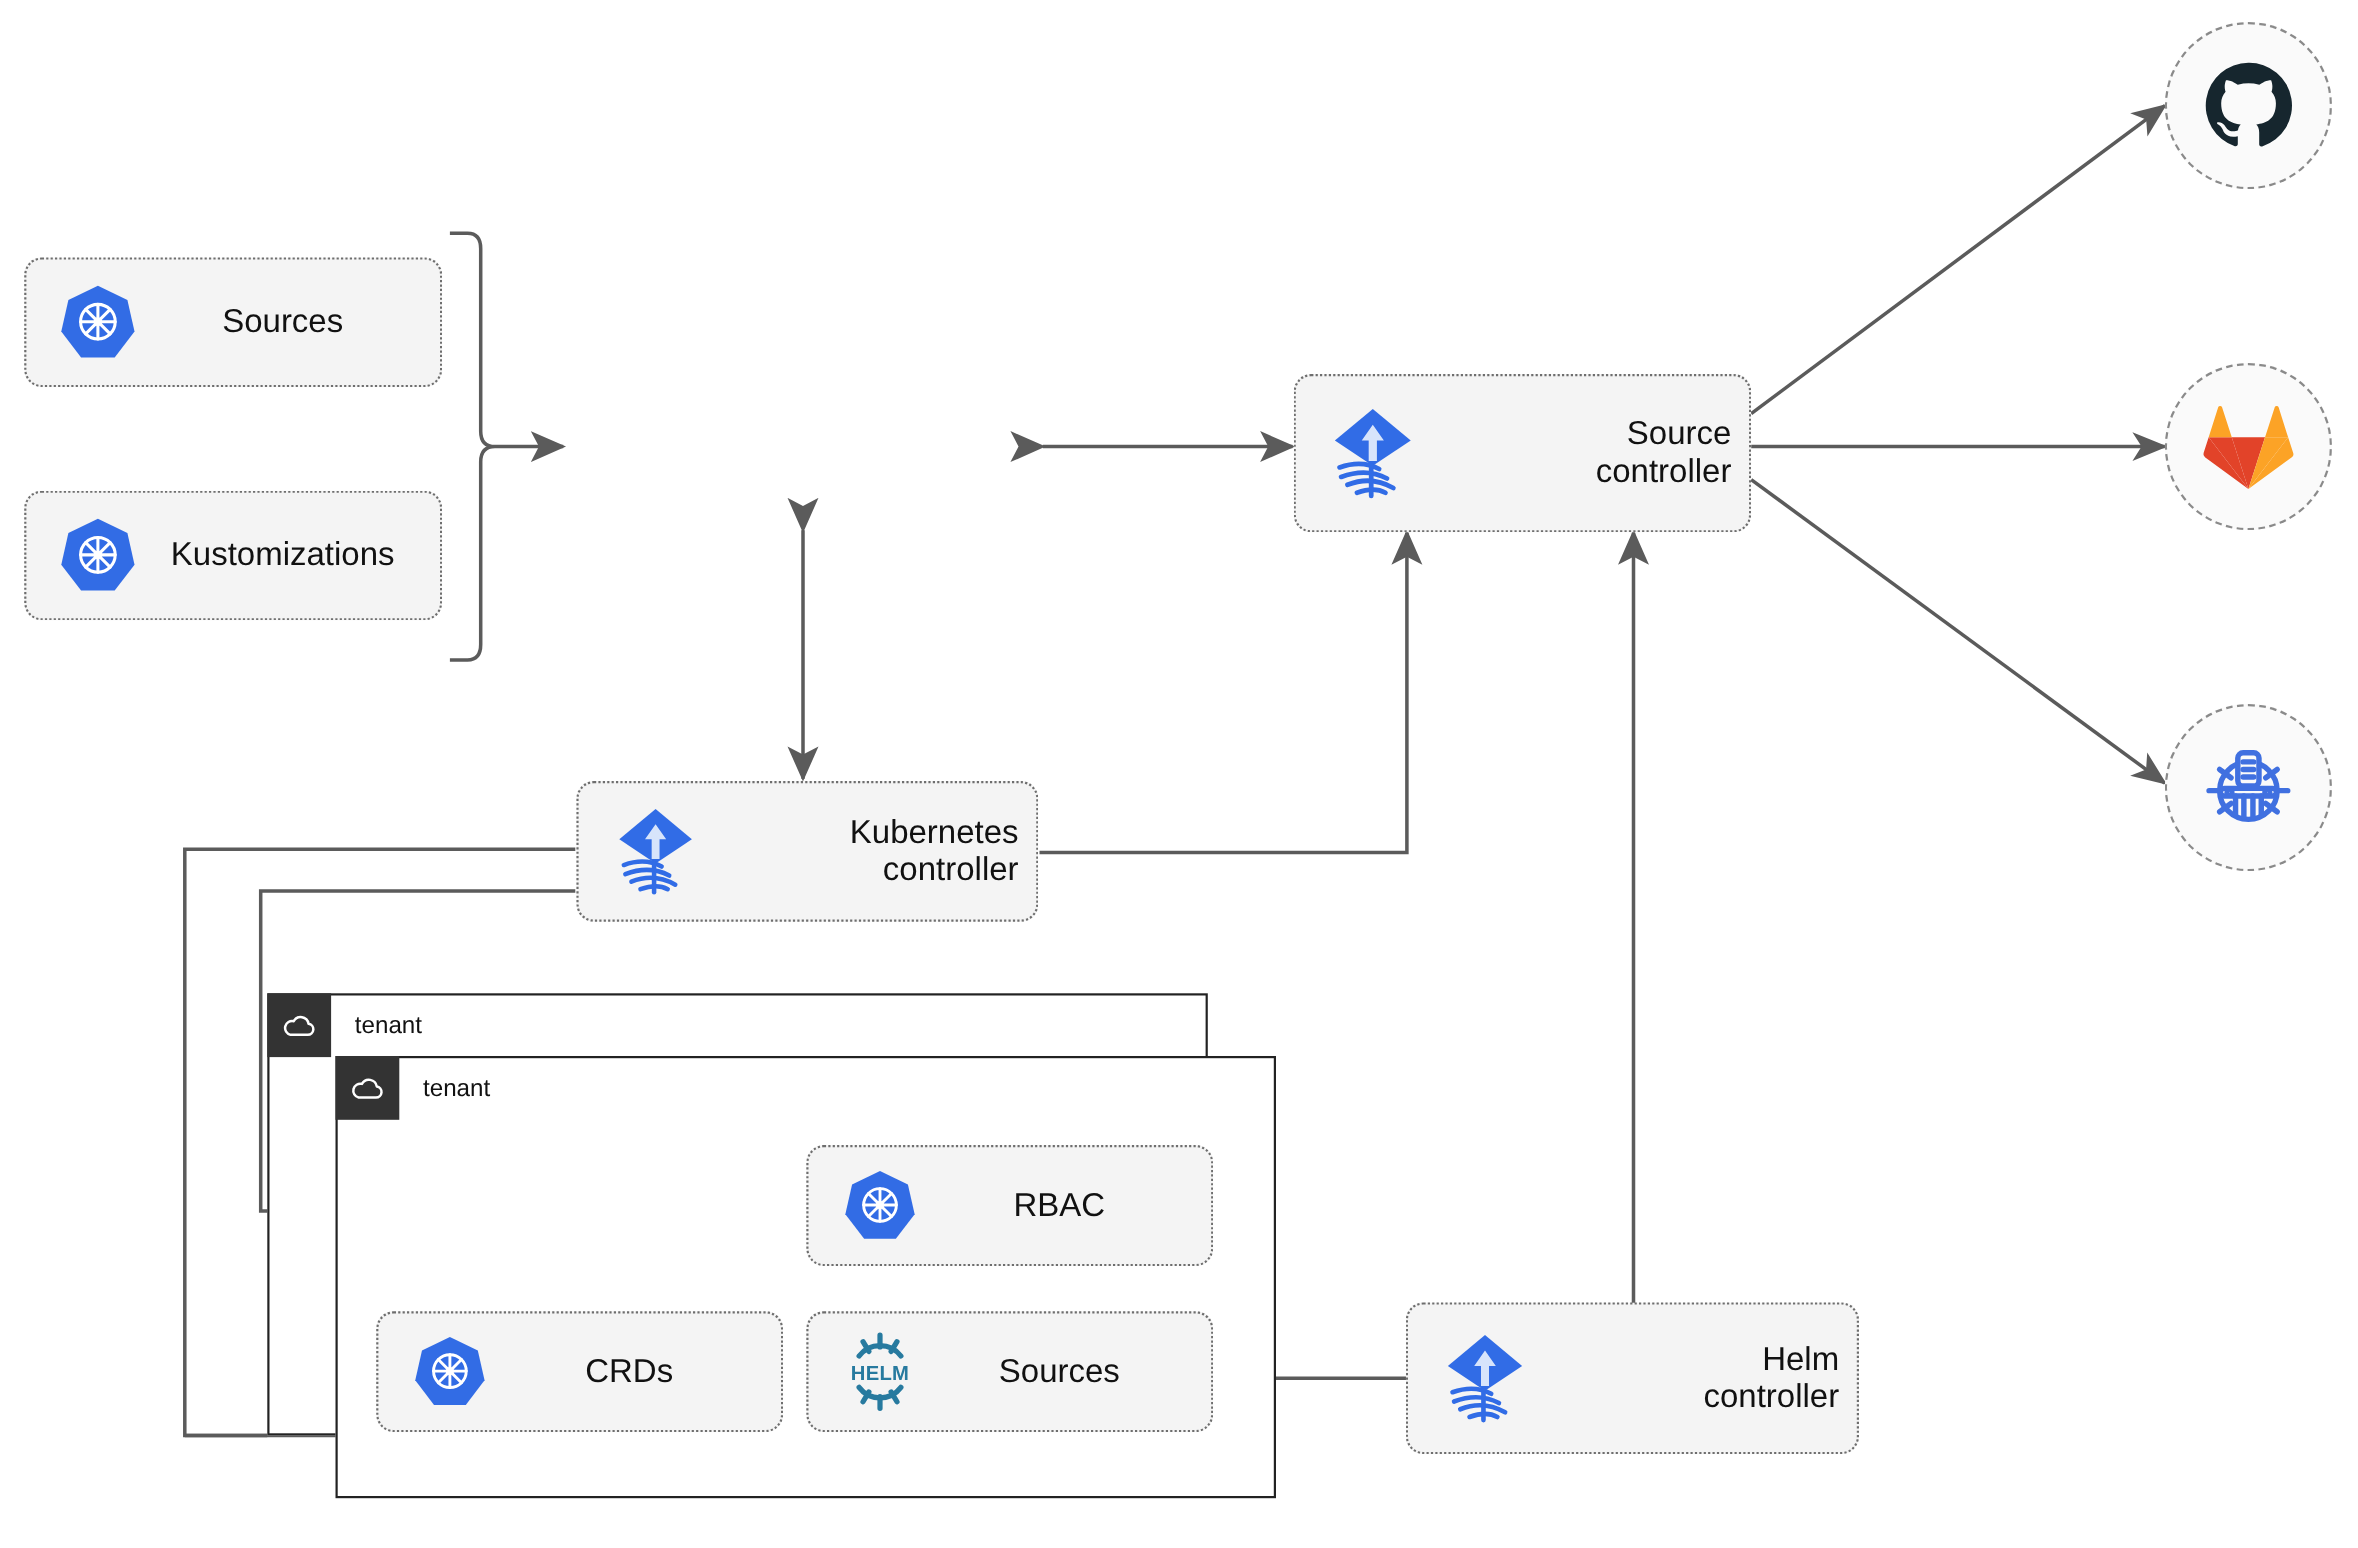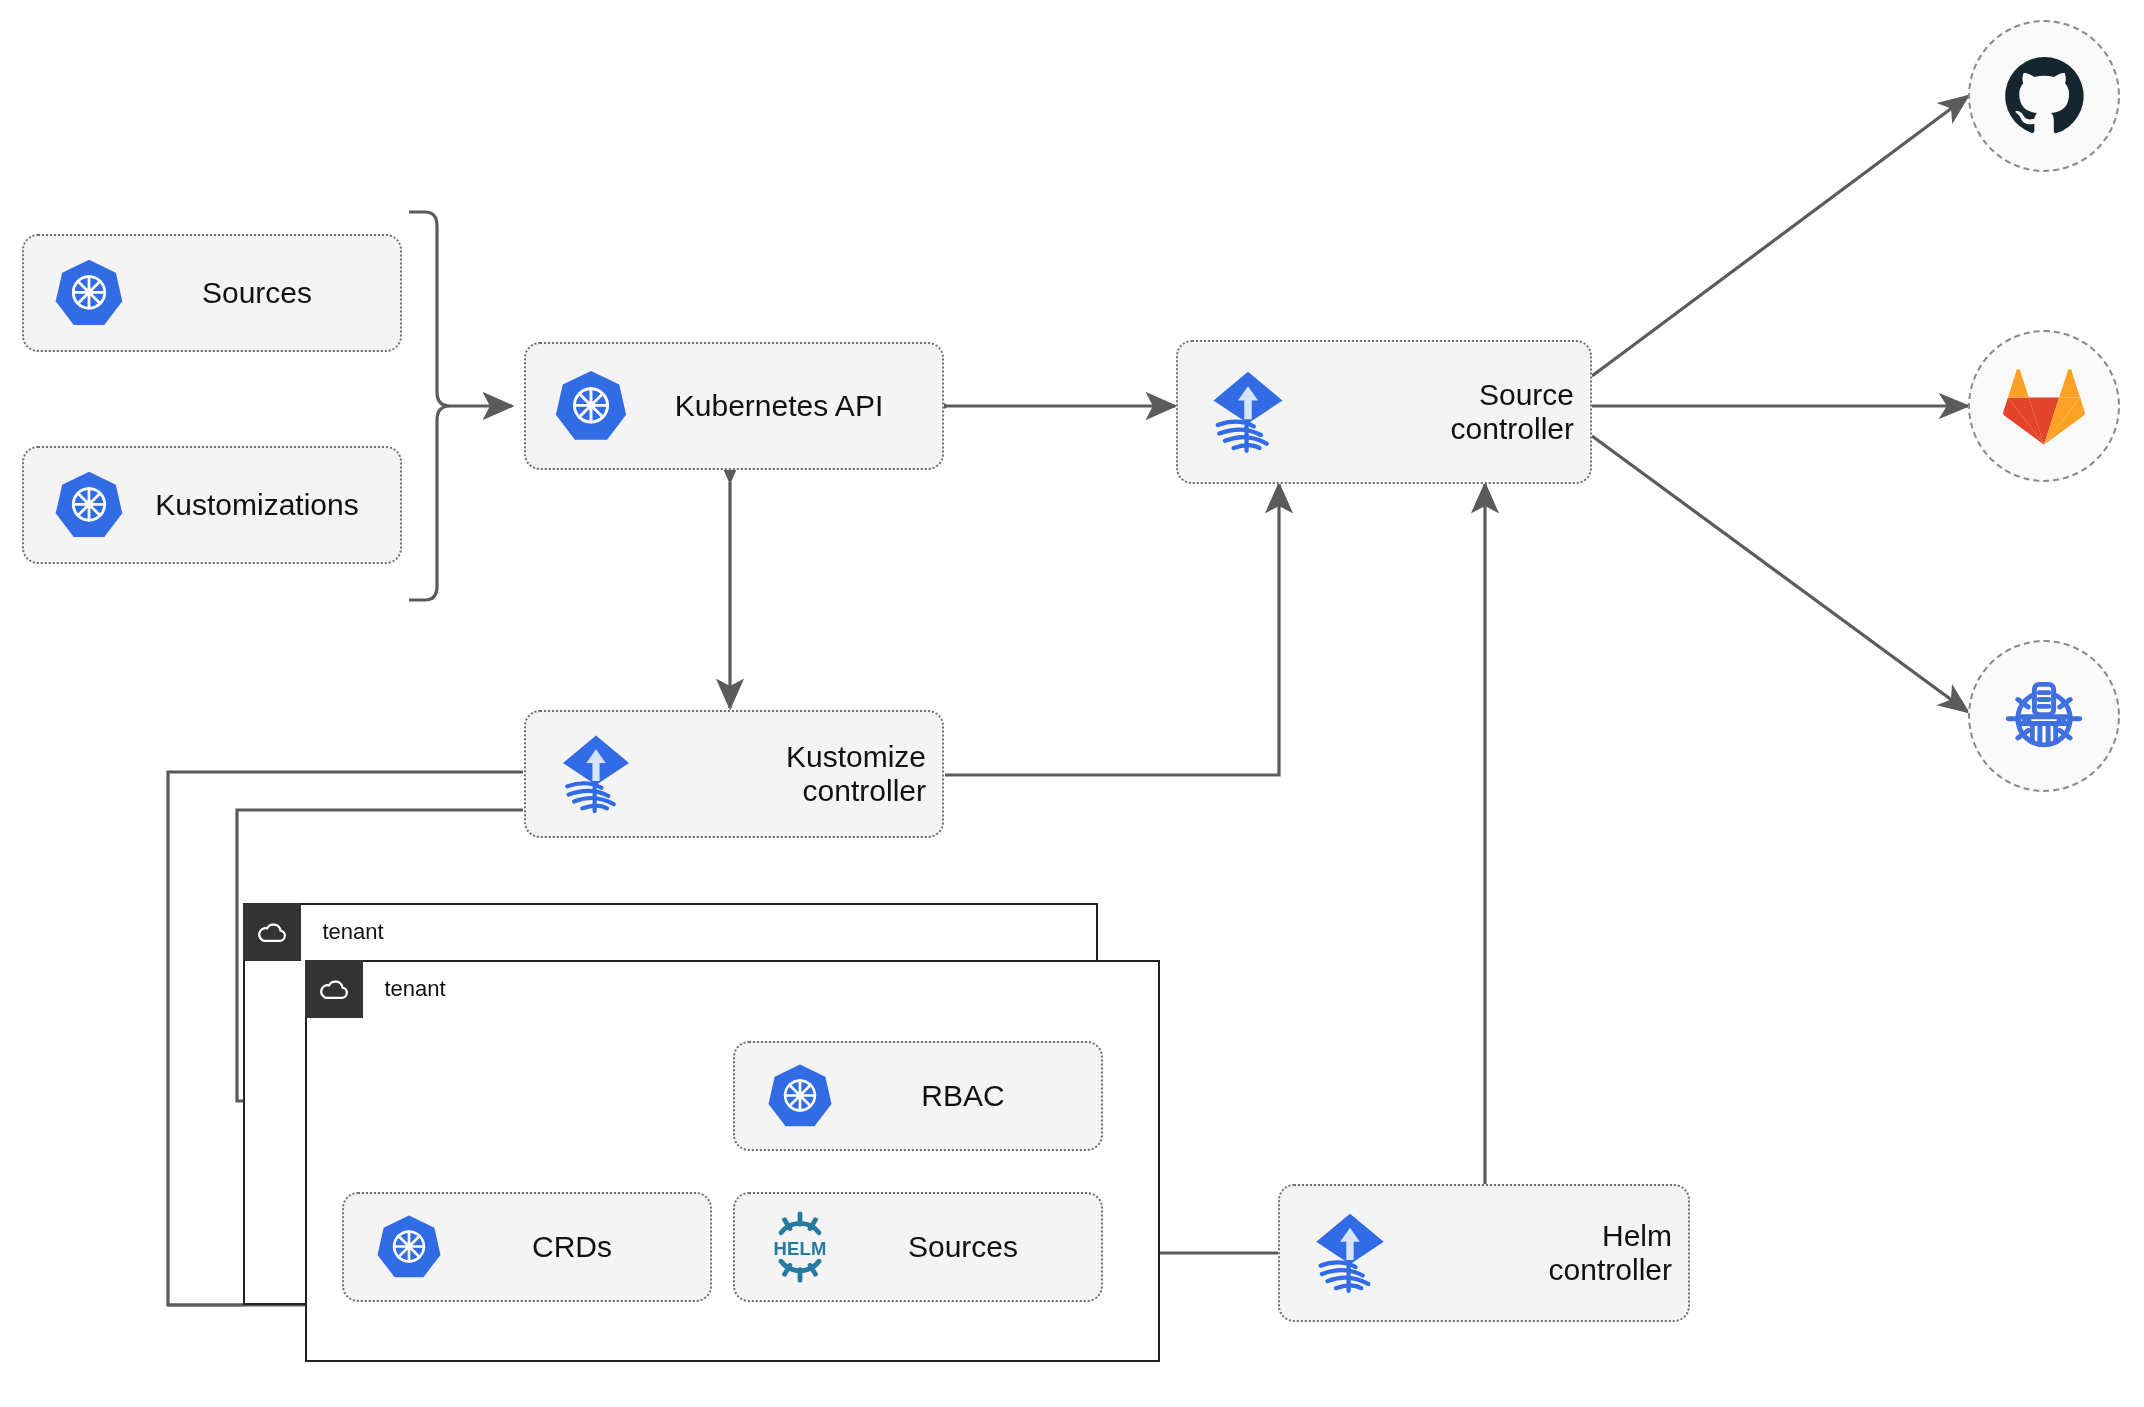--- a/index.html
+++ b/index.html
@@ -99,33 +99,20 @@
         <g fill="none" stroke="#ffffff" stroke-width="2.4" stroke-linecap="round">
           <circle cx="32" cy="31.5" r="13.6"></circle>
           <path d="M32 17.9 L32 45.1 M18.4 31.5 L45.6 31.5 M22.4 21.9 L41.6 41.1 M41.6 21.9 L22.4 41.1"></path>
         </g>
         <circle cx="32" cy="31.5" r="3.3" fill="#ffffff"></circle>
       </svg>
     </span>
     <span class="label">Kustomizations</span>
   </div>
 
-  <div class="node k8snode" style="left:524px;top:342px;width:420px;height:128px;">
-    <span class="ico">
-      <svg viewBox="0 0 64 64" width="82" height="82">
-        <path d="M32 3.2 L55.2 14.4 L60.8 39.2 L45.2 59.6 L18.8 59.6 L3.2 39.2 L8.8 14.4 Z" fill="#326ce5"></path>
-        <g fill="none" stroke="#ffffff" stroke-width="2.4" stroke-linecap="round">
-          <circle cx="32" cy="31.5" r="13.6"></circle>
-          <path d="M32 17.9 L32 45.1 M18.4 31.5 L45.6 31.5 M22.4 21.9 L41.6 41.1 M41.6 21.9 L22.4 41.1"></path>
-        </g>
-        <circle cx="32" cy="31.5" r="3.3" fill="#ffffff"></circle>
-      </svg>
-    </span>
-    <span class="label">Kubernetes API</span>
-  </div>
 
   <div class="node ctrl" style="left:1176px;top:340px;width:416px;height:144px;">
     <span class="ico">
       <svg viewBox="0 0 64 64" width="92" height="92">
         <path d="M32 4 L56 24 L32 40 L8 24 Z" fill="#316ce6"></path>
         <path d="M32 14 L39 24 L34.6 24 L34.6 37 L29.4 37 L29.4 24 L25 24 Z" fill="#d7e4fb"></path>
         <g fill="none" stroke="#316ce6" stroke-width="3" stroke-linecap="round">
           <path d="M11 41 Q25 36 36 42"></path>
           <path d="M12 47 Q28 41 41 48"></path>
           <path d="M16 52 Q31 46 45 54"></path>
@@ -145,21 +132,21 @@
         <path d="M32 14 L39 24 L34.6 24 L34.6 37 L29.4 37 L29.4 24 L25 24 Z" fill="#d7e4fb"></path>
         <g fill="none" stroke="#316ce6" stroke-width="3" stroke-linecap="round">
           <path d="M11 41 Q25 36 36 42"></path>
           <path d="M12 47 Q28 41 41 48"></path>
           <path d="M16 52 Q31 46 45 54"></path>
           <path d="M22 57 Q33 53 40 57"></path>
           <path d="M31 40 L31 59"></path>
         </g>
       </svg>
     </span>
-    <span class="label">Kustomize
+    <span class="label">Kubernetes
 controller</span>
   </div>
 
   <div class="node ctrl" style="left:1278px;top:1184px;width:412px;height:138px;">
     <span class="ico">
       <svg viewBox="0 0 64 64" width="90" height="90">
         <path d="M32 4 L56 24 L32 40 L8 24 Z" fill="#316ce6"></path>
         <path d="M32 14 L39 24 L34.6 24 L34.6 37 L29.4 37 L29.4 24 L25 24 Z" fill="#d7e4fb"></path>
         <g fill="none" stroke="#316ce6" stroke-width="3" stroke-linecap="round">
           <path d="M11 41 Q25 36 36 42"></path>

